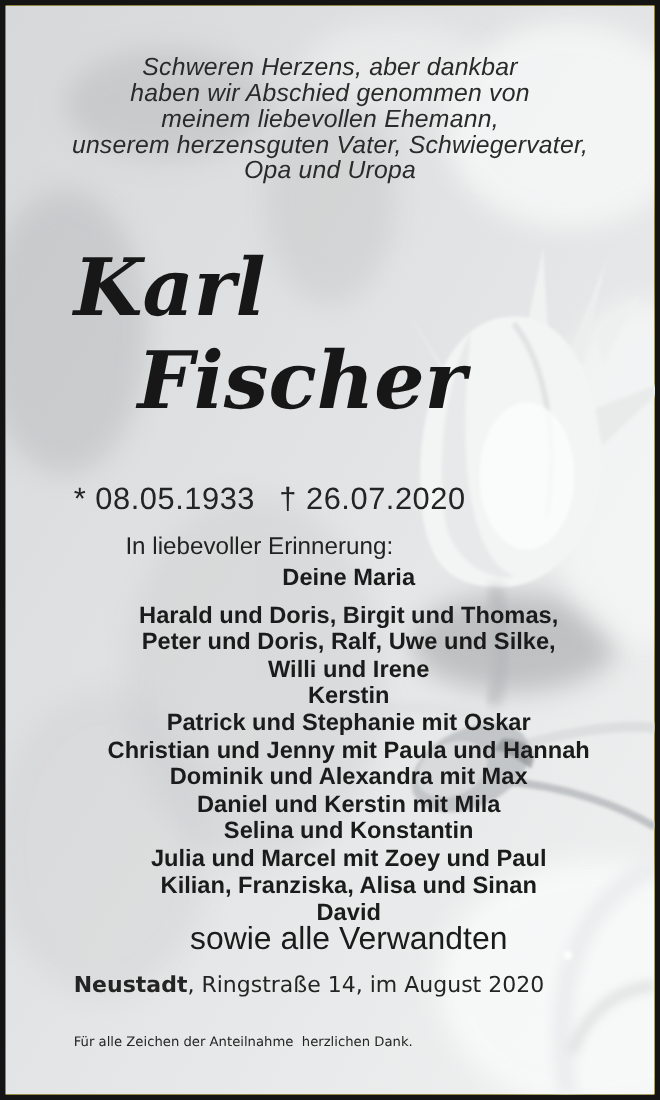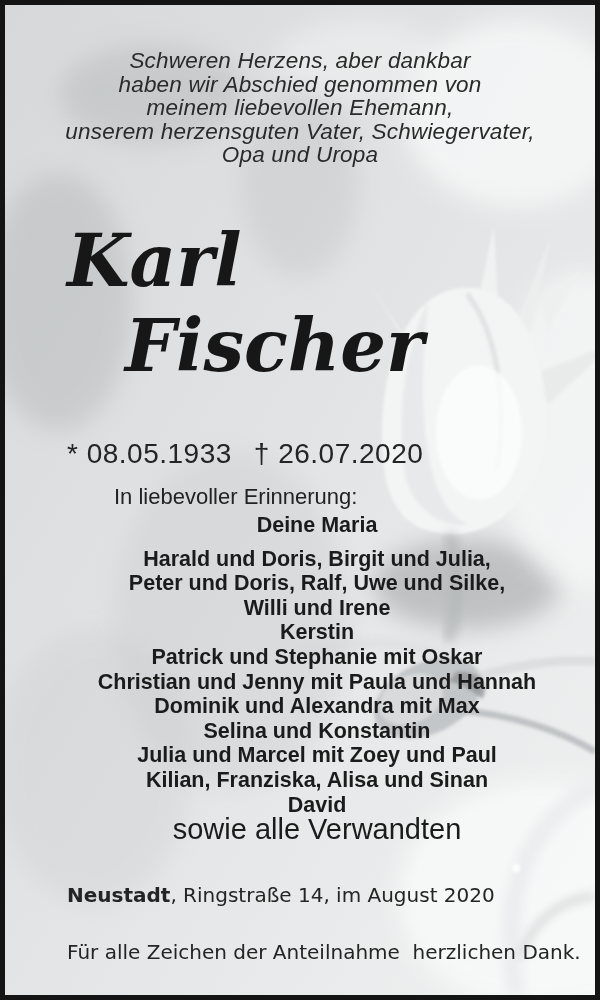--- a/index.html
+++ b/index.html
@@ -38,21 +38,21 @@
   .mourners .primary { margin-bottom:9px; }
   .relatives { font-weight:normal; font-size:29px; }
 
   .place {
     position:absolute; top:878px; left:62px; font-size:20px; color:#242424;
     font-family:"DejaVu Sans", sans-serif;
   }
   .place .city { font-weight:bold;text-align:center; }
 
   .thanks {
-    position:absolute; top:935px; left:62px; font-size:20px; color:#242424;
+    position:absolute; top:935px; left:62px; font-size:12px; color:#242424;
     font-family:"DejaVu Sans", sans-serif; white-space:pre-wrap;
   }
 </style>
 </head>
 <body>
 
 <div class="page">
 
   <svg class="bg" viewBox="0 0 600 1000" preserveAspectRatio="none" aria-hidden="true">
     <defs>
@@ -137,27 +137,28 @@
     </div>
 
     <div class="dates">
       <span class="birth">* 08.05.1933</span><span class="death">† 26.07.2020</span>
     </div>
 
     <div class="memory">In liebevoller Erinnerung:</div>
 
     <div class="mourners">
       <div class="primary">Deine Maria</div>
-      <div>Harald und Doris, Birgit und Julia,</div>
+      <div>Harald und Doris, Birgit und Thomas,</div>
       <div>Peter und Doris, Ralf, Uwe und Silke,</div>
       <div>Willi und Irene</div>
       <div>Kerstin</div>
       <div>Patrick und Stephanie mit Oskar</div>
       <div>Christian und Jenny mit Paula und Hannah</div>
       <div>Dominik und Alexandra mit Max</div>
+      <div>Daniel und Kerstin mit Mila</div>
       <div>Selina und Konstantin</div>
       <div>Julia und Marcel mit Zoey und Paul</div>
       <div>Kilian, Franziska, Alisa und Sinan</div>
       <div>David</div>
       <div class="relatives">sowie alle Verwandten</div>
     </div>
 
     <div class="place">
       <span class="city">Neustadt</span><span>, Ringstraße 14, im August 2020</span>
     </div>

